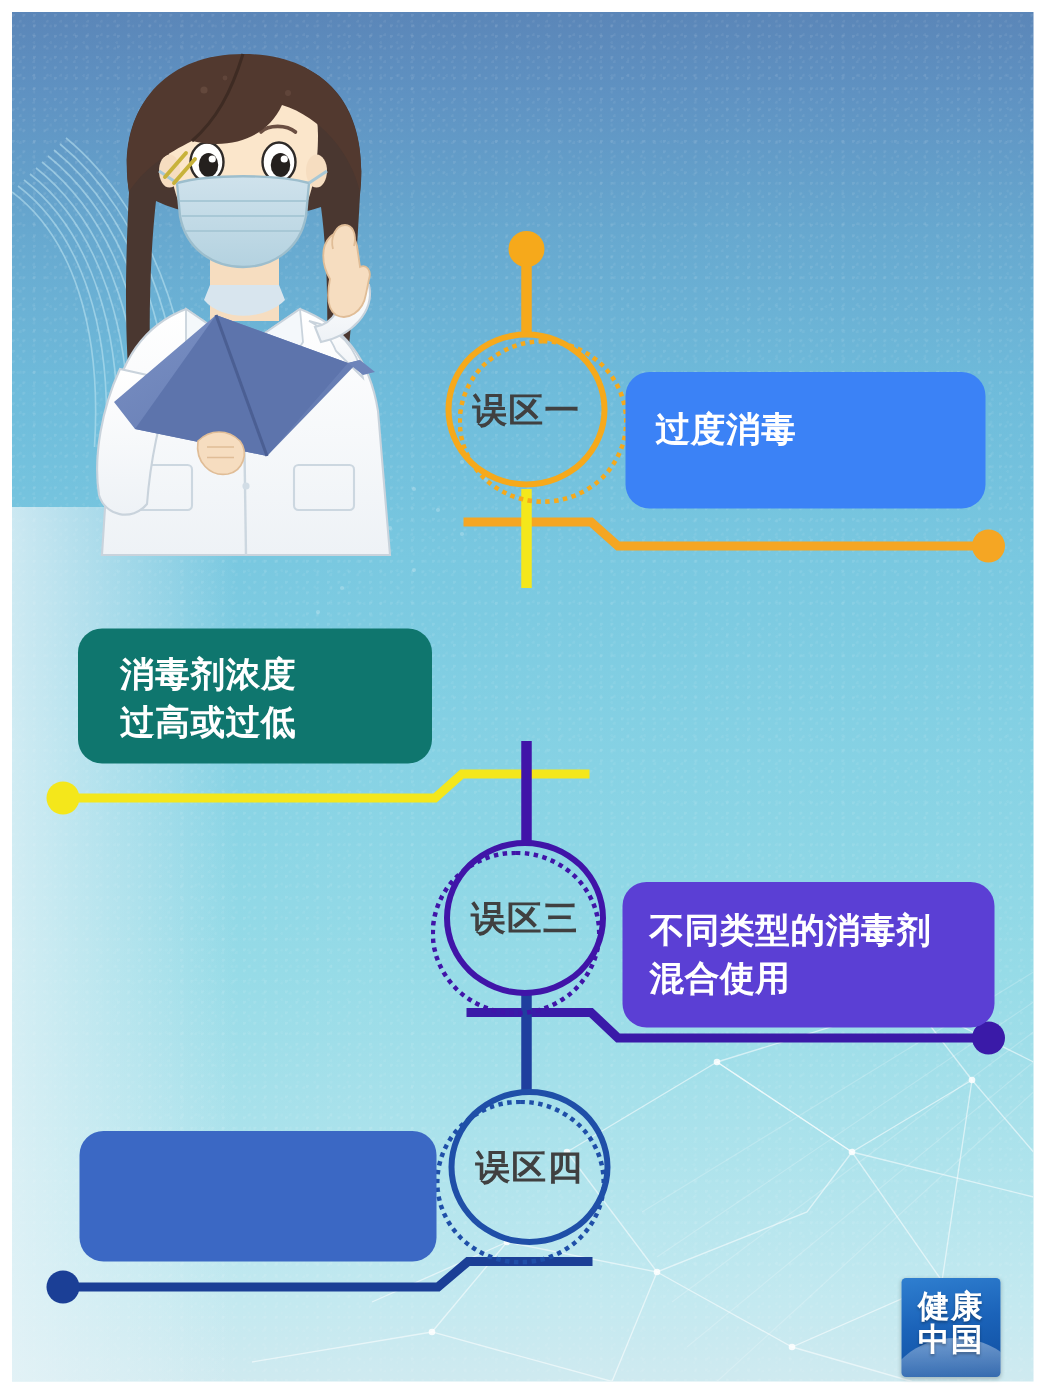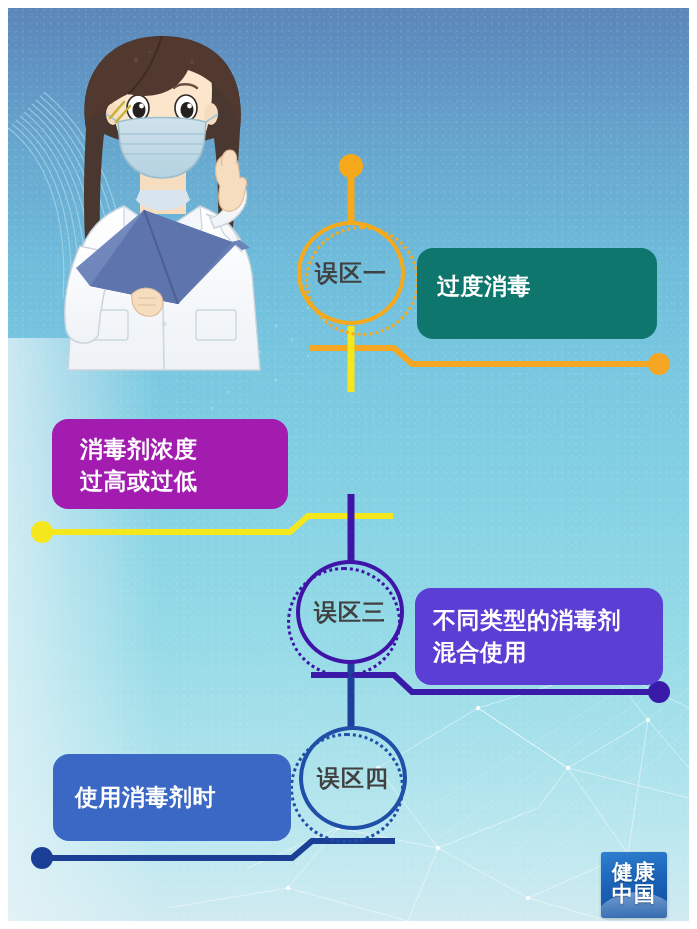--- a/index.html
+++ b/index.html
@@ -120,25 +120,25 @@
     justify-content: center;
     box-sizing: border-box;
     font-weight: 600;
     letter-spacing: .5px;
     line-height: 1.38;
   }
   .caption .ln { white-space: nowrap; }
 
   #cap1 {
     left: 417px; top: 248px; width: 240px; height: 91px;
-    background: #0f766e; padding: 0 0 14px 20px; font-size: 23px;
+    background: #3b82f6; padding: 0 0 14px 20px; font-size: 23px;
   }
   #cap2 {
     left: 52px; top: 419px; width: 236px; height: 90px;
-    background: #a21caf; padding: 4px 0 0 28px; font-size: 23px;
+    background: #0f766e; padding: 4px 0 0 28px; font-size: 23px;
   }
   #cap3 {
     left: 415px; top: 588px; width: 248px; height: 97px;
     background: #5b3fd4; padding: 0 0 0 18px; font-size: 23px;
   }
   #cap4 {
     left: 53px; top: 754px; width: 238px; height: 87px;
     background: #3b68c4; padding: 0 0 0 22px; font-size: 23px;
   }
 
@@ -420,21 +420,20 @@
     <span class="ln">消毒剂浓度</span>
     <span class="ln">过高或过低</span>
   </div>
 
   <div class="caption" id="cap3">
     <span class="ln">不同类型的消毒剂</span>
     <span class="ln">混合使用</span>
   </div>
 
   <div class="caption" id="cap4">
-    <span class="ln">使用消毒剂时</span>
   </div>
 
   <div class="logo">
     <div class="logo-swoosh"></div>
     <div class="logo-text">
       <span>健康</span>
       <span>中国</span>
     </div>
   </div>
 

